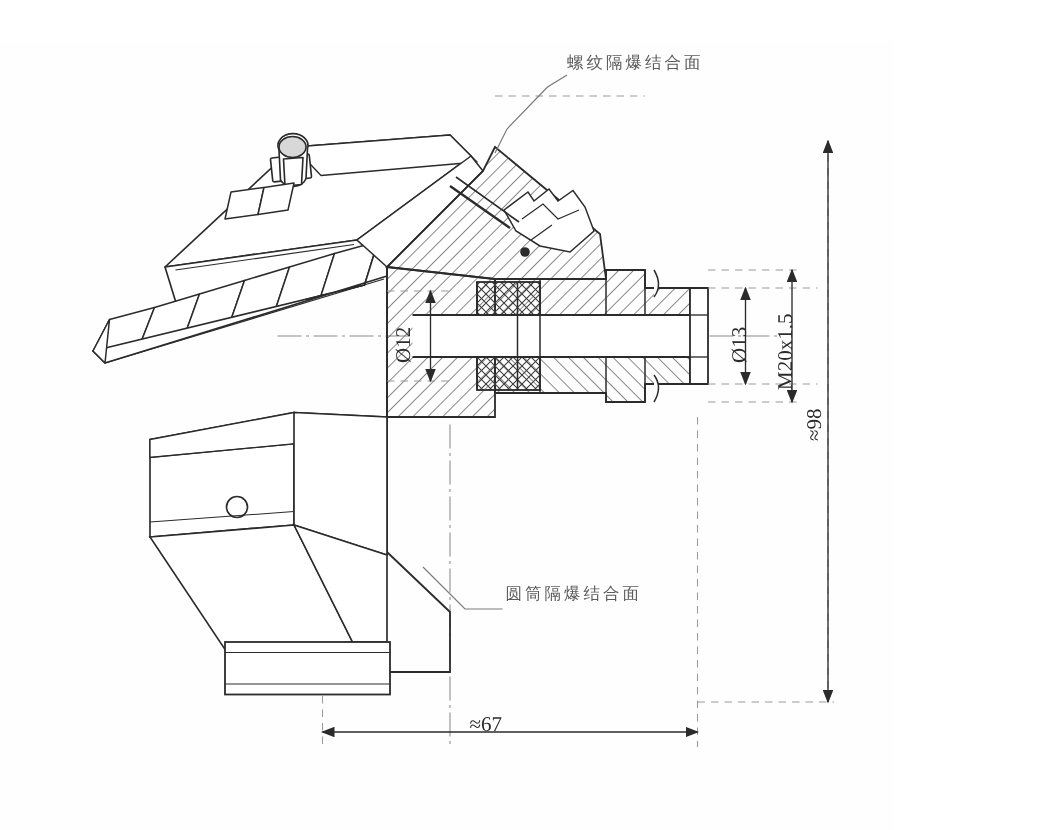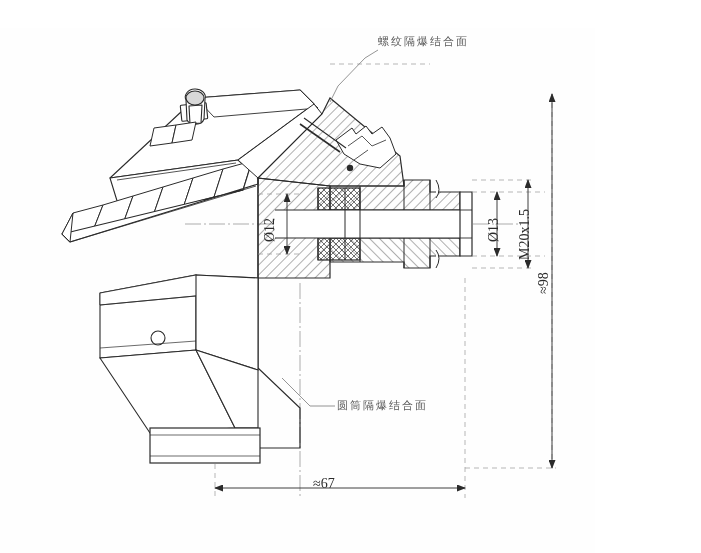--- a/index.html
+++ b/index.html
@@ -219,21 +219,21 @@
 
     <g stroke="#7a7a7a" stroke-width="0.8" fill="none">
       <path d="M378,22 L365,30 L338,58 L330,74"></path>
       <path d="M335,378 L310,378 L282,350"></path>
     </g>
 
   </svg>
 
   <div class="lbl lbl-cn" style="left:378px; top:6px;">螺纹隔爆结合面</div>
 
-  <div class="lbl lbl-cn" style="left:337px; top:370px;">圆筒隔爆结合面</div>
+  <div class="lbl lbl-cn" style="left:337px; top:360px;">圆筒隔爆结合面</div>
 
   <div class="lbl lbl-dim rot90" style="left:262px; top:214px;">Ø12</div>
 
   <div class="lbl lbl-dim rot90" style="left:486px; top:214px;">Ø13</div>
 
   <div class="lbl lbl-dim rot90" style="left:517px; top:232px;">M20x1.5</div>
 
   <div class="lbl lbl-dim rot90" style="left:536px; top:266px;">≈98</div>
 
   <div class="lbl lbl-dim" style="left:313px; top:448px;text-align:center;">≈67</div>

